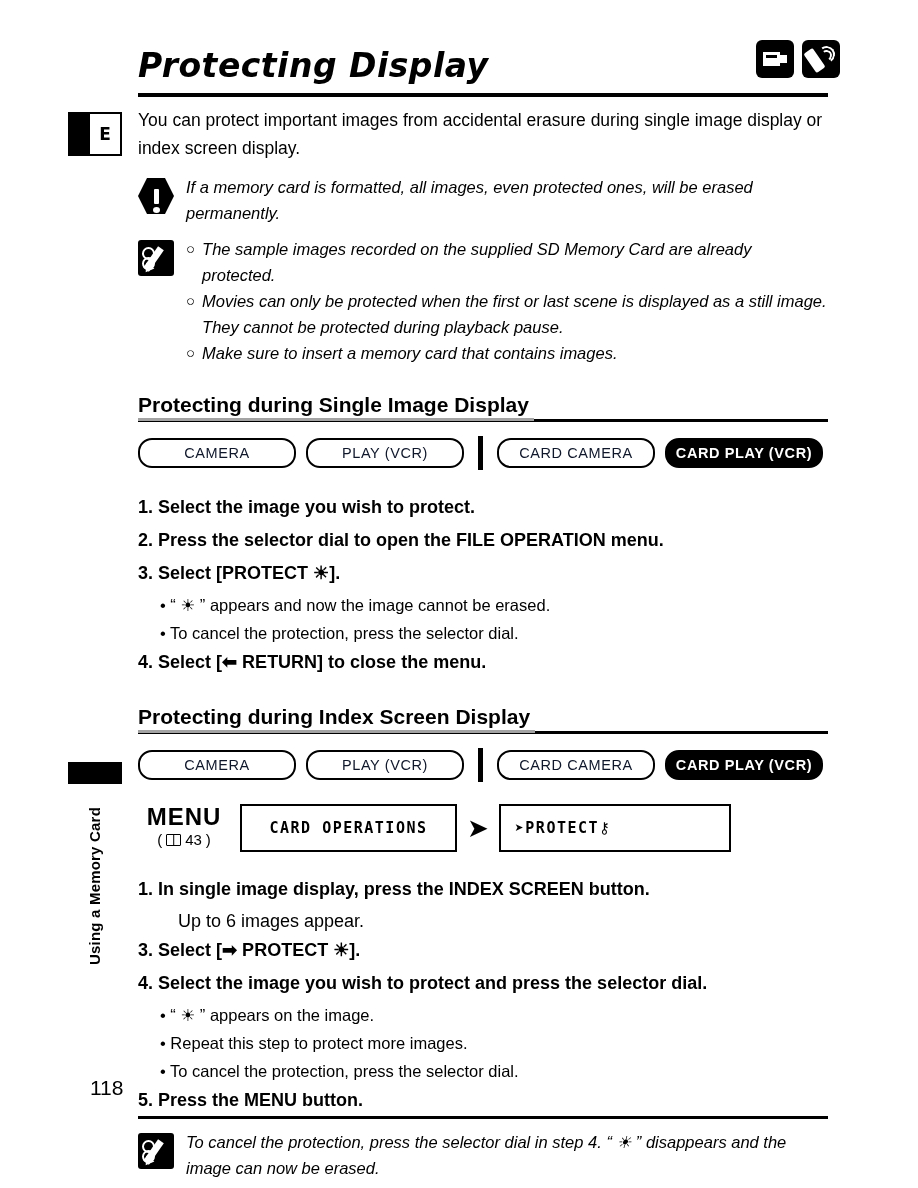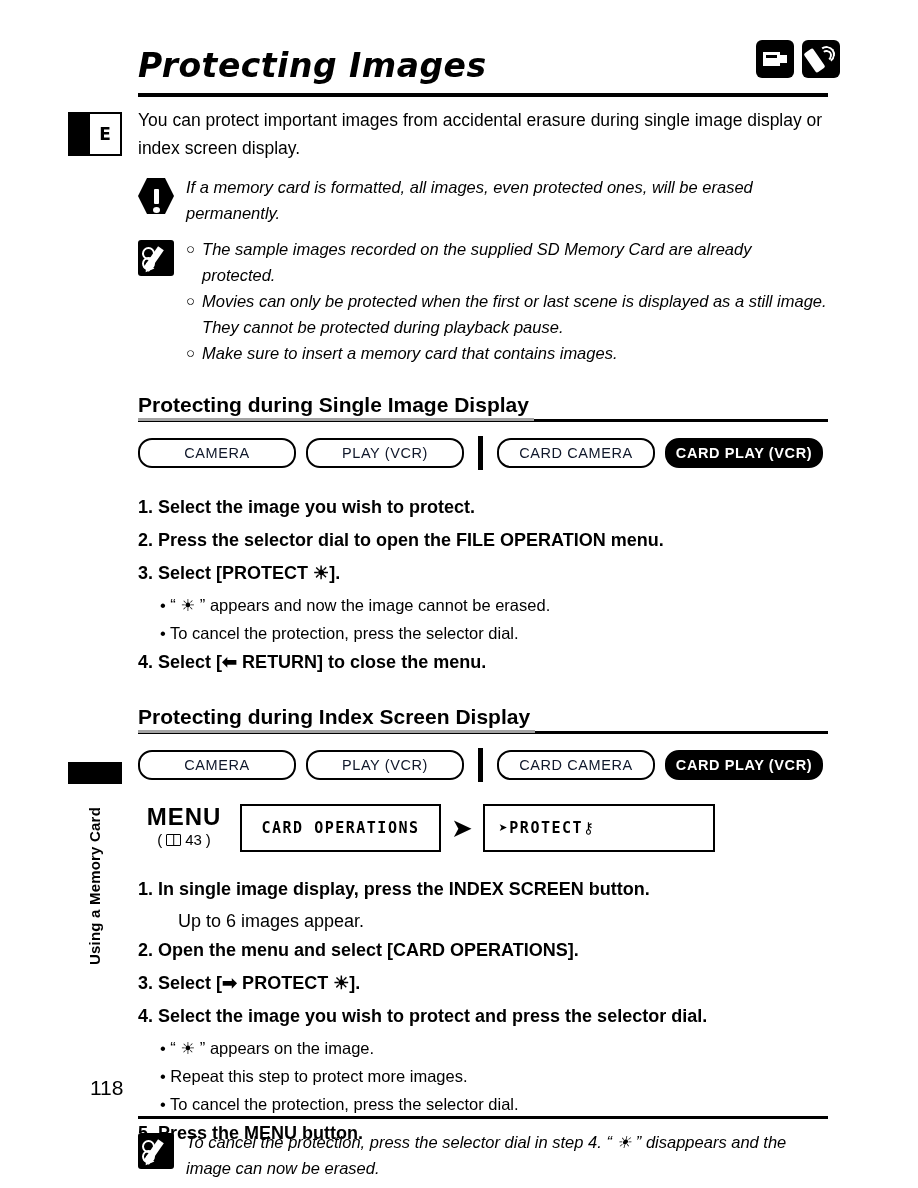--- a/index.html
+++ b/index.html
@@ -414,21 +414,21 @@
     height: 48px;
     display: flex;
     align-items: center;
     padding: 0 14px;
     font-family: "DejaVu Sans Mono", monospace;
     font-weight: bold;
     font-size: 15px;
     letter-spacing: 1.5px;
     box-sizing: border-box;
   }
-  .menu-box.box1 { width: 201px; justify-content: center; }
+  .menu-box.box1 { width: 217px; justify-content: center; }
   .menu-box.box2 { width: 232px; }
   .menu-arrow {
     font-size: 26px;
     line-height: 1;
     font-family: "DejaVu Sans", sans-serif;
   }
 
   
   .footer-note {
     position: absolute;
@@ -441,21 +441,21 @@
     background: #000;
     margin-bottom: 10px;
   }
 </style>
 </head>
 <body>
 
 <div class="page">
 
   <div class="title-row">
-    <h1 class="page-title">Protecting Images</h1>
+    <h1 class="page-title">Protecting Display</h1>
   </div>
   <div class="title-rule"></div>
 
   <div class="header-icons">
     <div class="hicon">
       <span class="cam-body"></span>
       <span class="cam-slot"></span>
       <span class="cam-lens"></span>
     </div>
     <div class="hicon">
@@ -562,21 +562,20 @@
       <div class="menu-box box2">
         <span>➤</span>
         <span>PROTECT</span>
         <span class="key">⚷</span>
       </div>
     </div>
 
     <ul class="steps">
       <li class="step">1. In single image display, press the INDEX SCREEN button.</li>
       <li class="subnote">Up to 6 images appear.</li>
-      <li class="step">2. Open the menu and select [CARD OPERATIONS].</li>
       <li class="step">3. Select [➡ PROTECT ☀].</li>
       <li class="step">4. Select the image you wish to protect and press the selector dial.</li>
       <li class="substep">• “ ☀ ” appears on the image.</li>
       <li class="substep">• Repeat this step to protect more images.</li>
       <li class="substep">• To cancel the protection, press the selector dial.</li>
       <li class="step">5. Press the MENU button.</li>
     </ul>
 
   </div>
 

